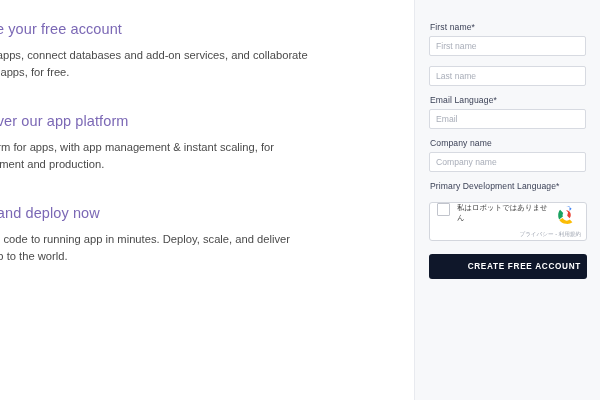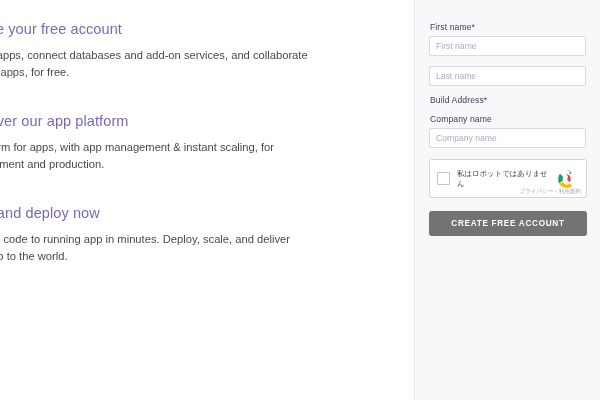--- a/index.html
+++ b/index.html
@@ -97,21 +97,21 @@
 
   
   .recaptcha {
     margin-top: 11px;
     width: 158px;
     height: 39px;
     background: #ffffff;
     border: 1px solid #d3d6dd;
     border-radius: 3px;
     display: flex;
-    align-items: center;
+    align-items: flex-start;
     padding: 0 7px;
     position: relative;
   }
   .rc-check {
     width: 13px; height: 13px;
     border: 1px solid #c1c4cc;
     background: #fff;
     border-radius: 1px;
     flex: 0 0 auto;
     margin-right: 7px;
@@ -135,29 +135,30 @@
     font-size: 5.6px;
     color: #9aa0ad;
     white-space: nowrap;
   }
 
   
   .submit {
     margin-top: 13px;
     width: 158px;
     height: 25px;
-    background: #737373;
+    background: #0f172a;
     color: #ffffff;
     border: none;
     border-radius: 3px;
     font-size: 8.2px;
     letter-spacing: .7px;
     font-weight: bold;
     cursor: pointer;
     font-family: "Liberation Sans", sans-serif;
+    text-align: right;
   }
 </style>
 </head>
 <body>
 
 <div id="page">
 
   <div class="left-col">
 
     <div class="promo-block b1">
@@ -182,30 +183,32 @@
     <div class="field">
       <label class="field-label"><span>First name</span><span class="req">*</span></label>
       <input class="control" type="text" placeholder="First name" style="">
     </div>
 
     <div class="field">
       <input class="control" type="text" placeholder="Last name" style="">
     </div>
 
     <div class="field">
-      <label class="field-label"><span>Build Address</span><span class="req">*</span></label>
+      <label class="field-label"><span>Email Language</span><span class="req">*</span></label>
+      <input class="control" type="email" placeholder="Email" style="">
     </div>
 
     <div class="field">
       <label class="field-label"><span>Company name</span></label>
       <input class="control" type="text" placeholder="Company name" style="">
     </div>
 
 
     <div class="field">
+      <label class="field-label"><span>Primary Development Language</span><span class="req">*</span></label>
     </div>
 
     
     <div class="recaptcha">
       <div class="rc-check"></div>
       <div class="rc-text">私はロボットではありません</div>
       <div class="rc-logo">
         <svg width="24" height="24" viewBox="0 0 24 24" aria-hidden="true">
           <path d="M12 3.2c2.3 0 4.3 1 5.6 2.6l-2.1 2.1V3.3z" fill="#4285f4"></path>
           <path d="M5.1 16.6A8.6 8.6 0 0 1 4.2 12c0-2 .7-3.8 1.9-5.2l3.1 3.1A4.8 4.8 0 0 0 8.6 12c0 .6.1 1.1.3 1.6z" fill="#1aa260"></path>

